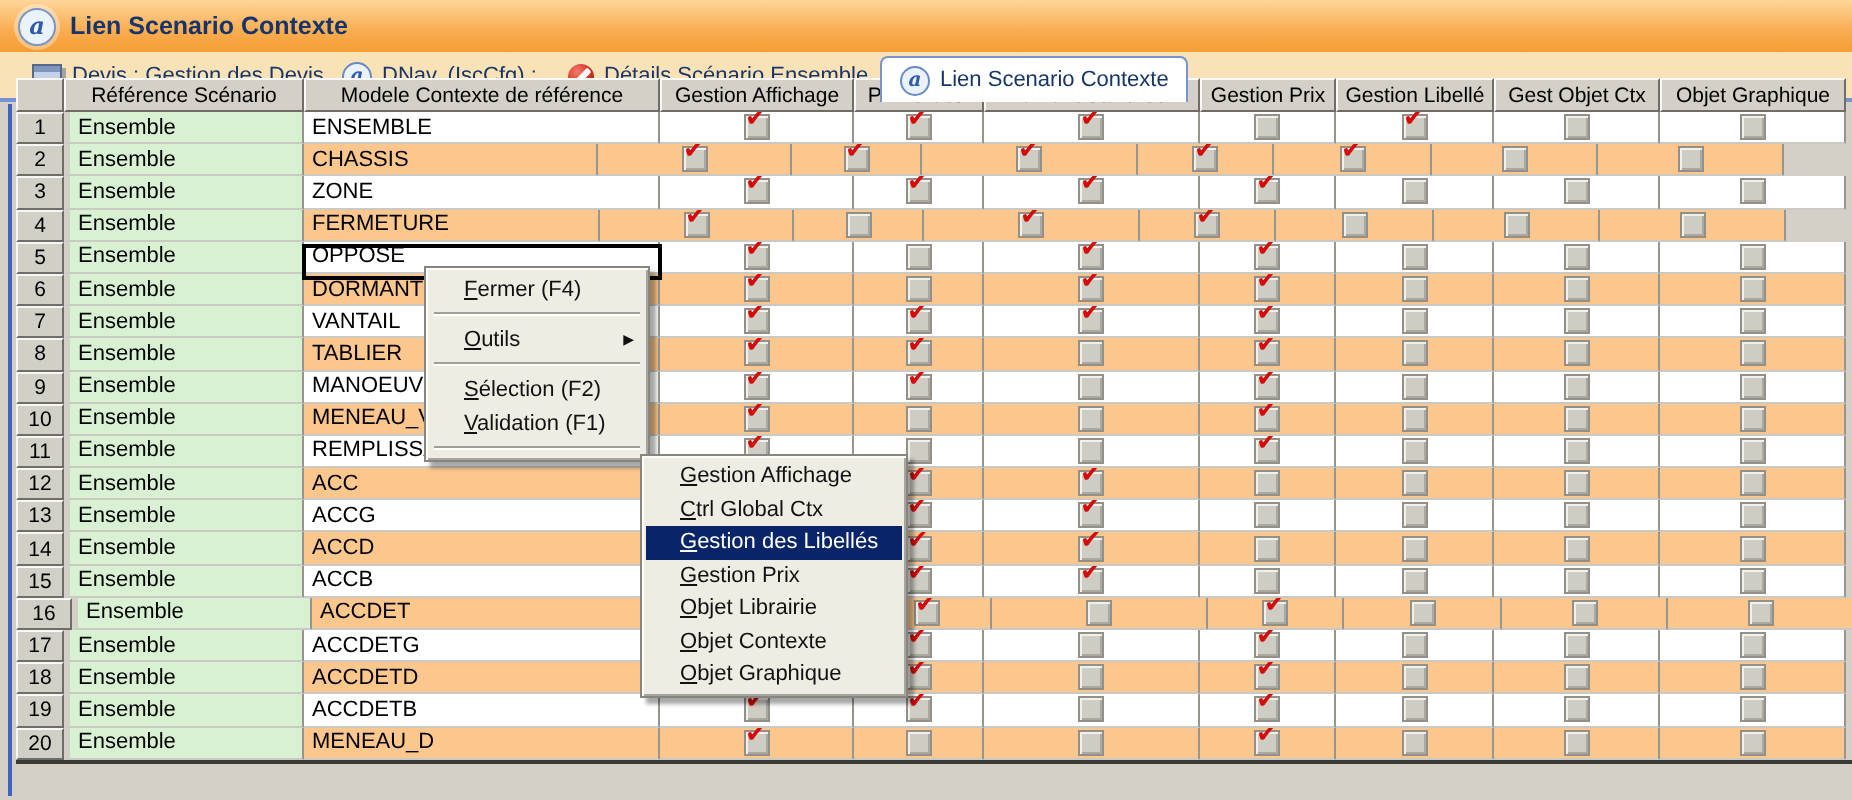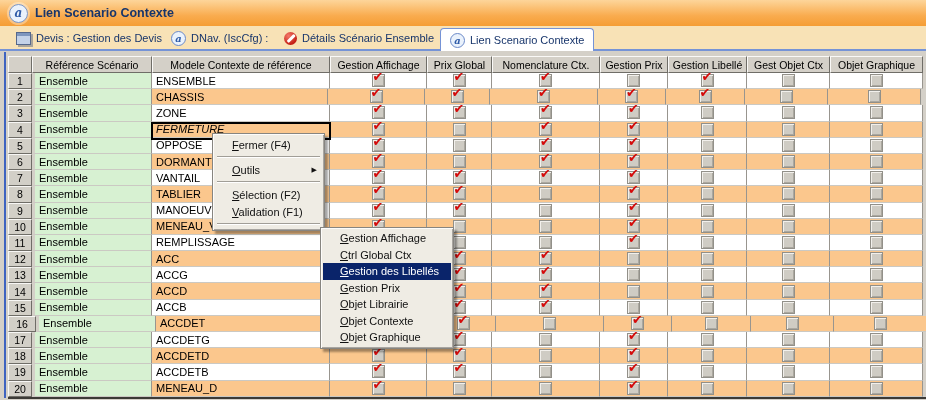--- a/index.html
+++ b/index.html
@@ -30,21 +30,21 @@
     display:inline-flex;align-items:center;justify-content:center;}
   .window-icon{width:13px;height:11px;background:#C4D2E8;border:1px solid #56688C;flex:0 0 auto;
     box-shadow:inset 0 3px 0 #7E96BE, 2px 2px 0 #A8A49C;}
   .forbidden-icon{width:13px;height:13px;border-radius:50%;flex:0 0 auto;position:relative;
     background:radial-gradient(circle at 35% 30%,#F47A6A,#C41E14 70%);}
   .forbidden-icon::after{content:'';position:absolute;left:1.5px;top:5px;width:10px;height:2.5px;
     background:#FFF;transform:rotate(-45deg);border-radius:1px;}
 
   
   .left-stripe{position:absolute;left:4px;top:52px;width:2px;height:346px;background:#3E63C0;}
-  .grid{position:absolute;left:8px;top:56px;}
+  .grid{position:absolute;left:8px;top:39px;}
   .ghead{display:flex;height:17px;}
   .hcell{box-sizing:border-box;flex:0 0 auto;background:#D4D0C8;color:#000;
     border-top:1px solid #FAF9F7;border-left:1px solid #FAF9F7;
     border-right:1px solid #6F6D67;border-bottom:1px solid #6F6D67;
     font-size:10.5px;display:flex;align-items:center;justify-content:center;
     white-space:nowrap;overflow:hidden;}
   .gbody{border-bottom:2px solid #3C3A36;}
   .grow{display:flex;height:16.2px;}
   .cell{box-sizing:border-box;flex:0 0 auto;background:#FFF;color:#000;
     border-right:1px solid #98958F;border-bottom:1px solid #CBC9C3;
@@ -152,21 +152,21 @@
           <div class="cell chk" style="width: 83px;">
             <span class="cb"></span>
           </div>
           <div class="cell chk" style="width: 93px;">
             <span class="cb"></span>
           </div>
         </div>
         <div class="grow alt">
           <div class="cell num" style="width: 24px;">2</div>
           <div class="cell ref" style="width: 120px;">Ensemble</div>
-          <div class="cell modele" style="width: 176px;">CHASSIS</div>
+          <div class="cell modele" style="width: 147px;">CHASSIS</div>
           <div class="cell chk" style="width: 97px;">
             <span class="cb">
               <i class="tick">✔</i>
             </span>
           </div>
           <div class="cell chk" style="width: 65px;">
             <span class="cb">
               <i class="tick">✔</i>
             </span>
           </div>
@@ -222,21 +222,21 @@
           <div class="cell chk" style="width: 83px;">
             <span class="cb"></span>
           </div>
           <div class="cell chk" style="width: 93px;">
             <span class="cb"></span>
           </div>
         </div>
         <div class="grow alt">
           <div class="cell num" style="width: 24px;">4</div>
           <div class="cell ref" style="width: 120px;">Ensemble</div>
-          <div class="cell modele" style="width: 178px; font-style: italic;">FERMETURE</div>
+          <div class="cell modele" style="width: 148px;">FERMETURE</div>
           <div class="cell chk" style="width: 97px;">
             <span class="cb">
               <i class="tick">✔</i>
             </span>
           </div>
           <div class="cell chk" style="width: 65px;">
             <span class="cb"></span>
           </div>
           <div class="cell chk" style="width: 108px;">
             <span class="cb">

